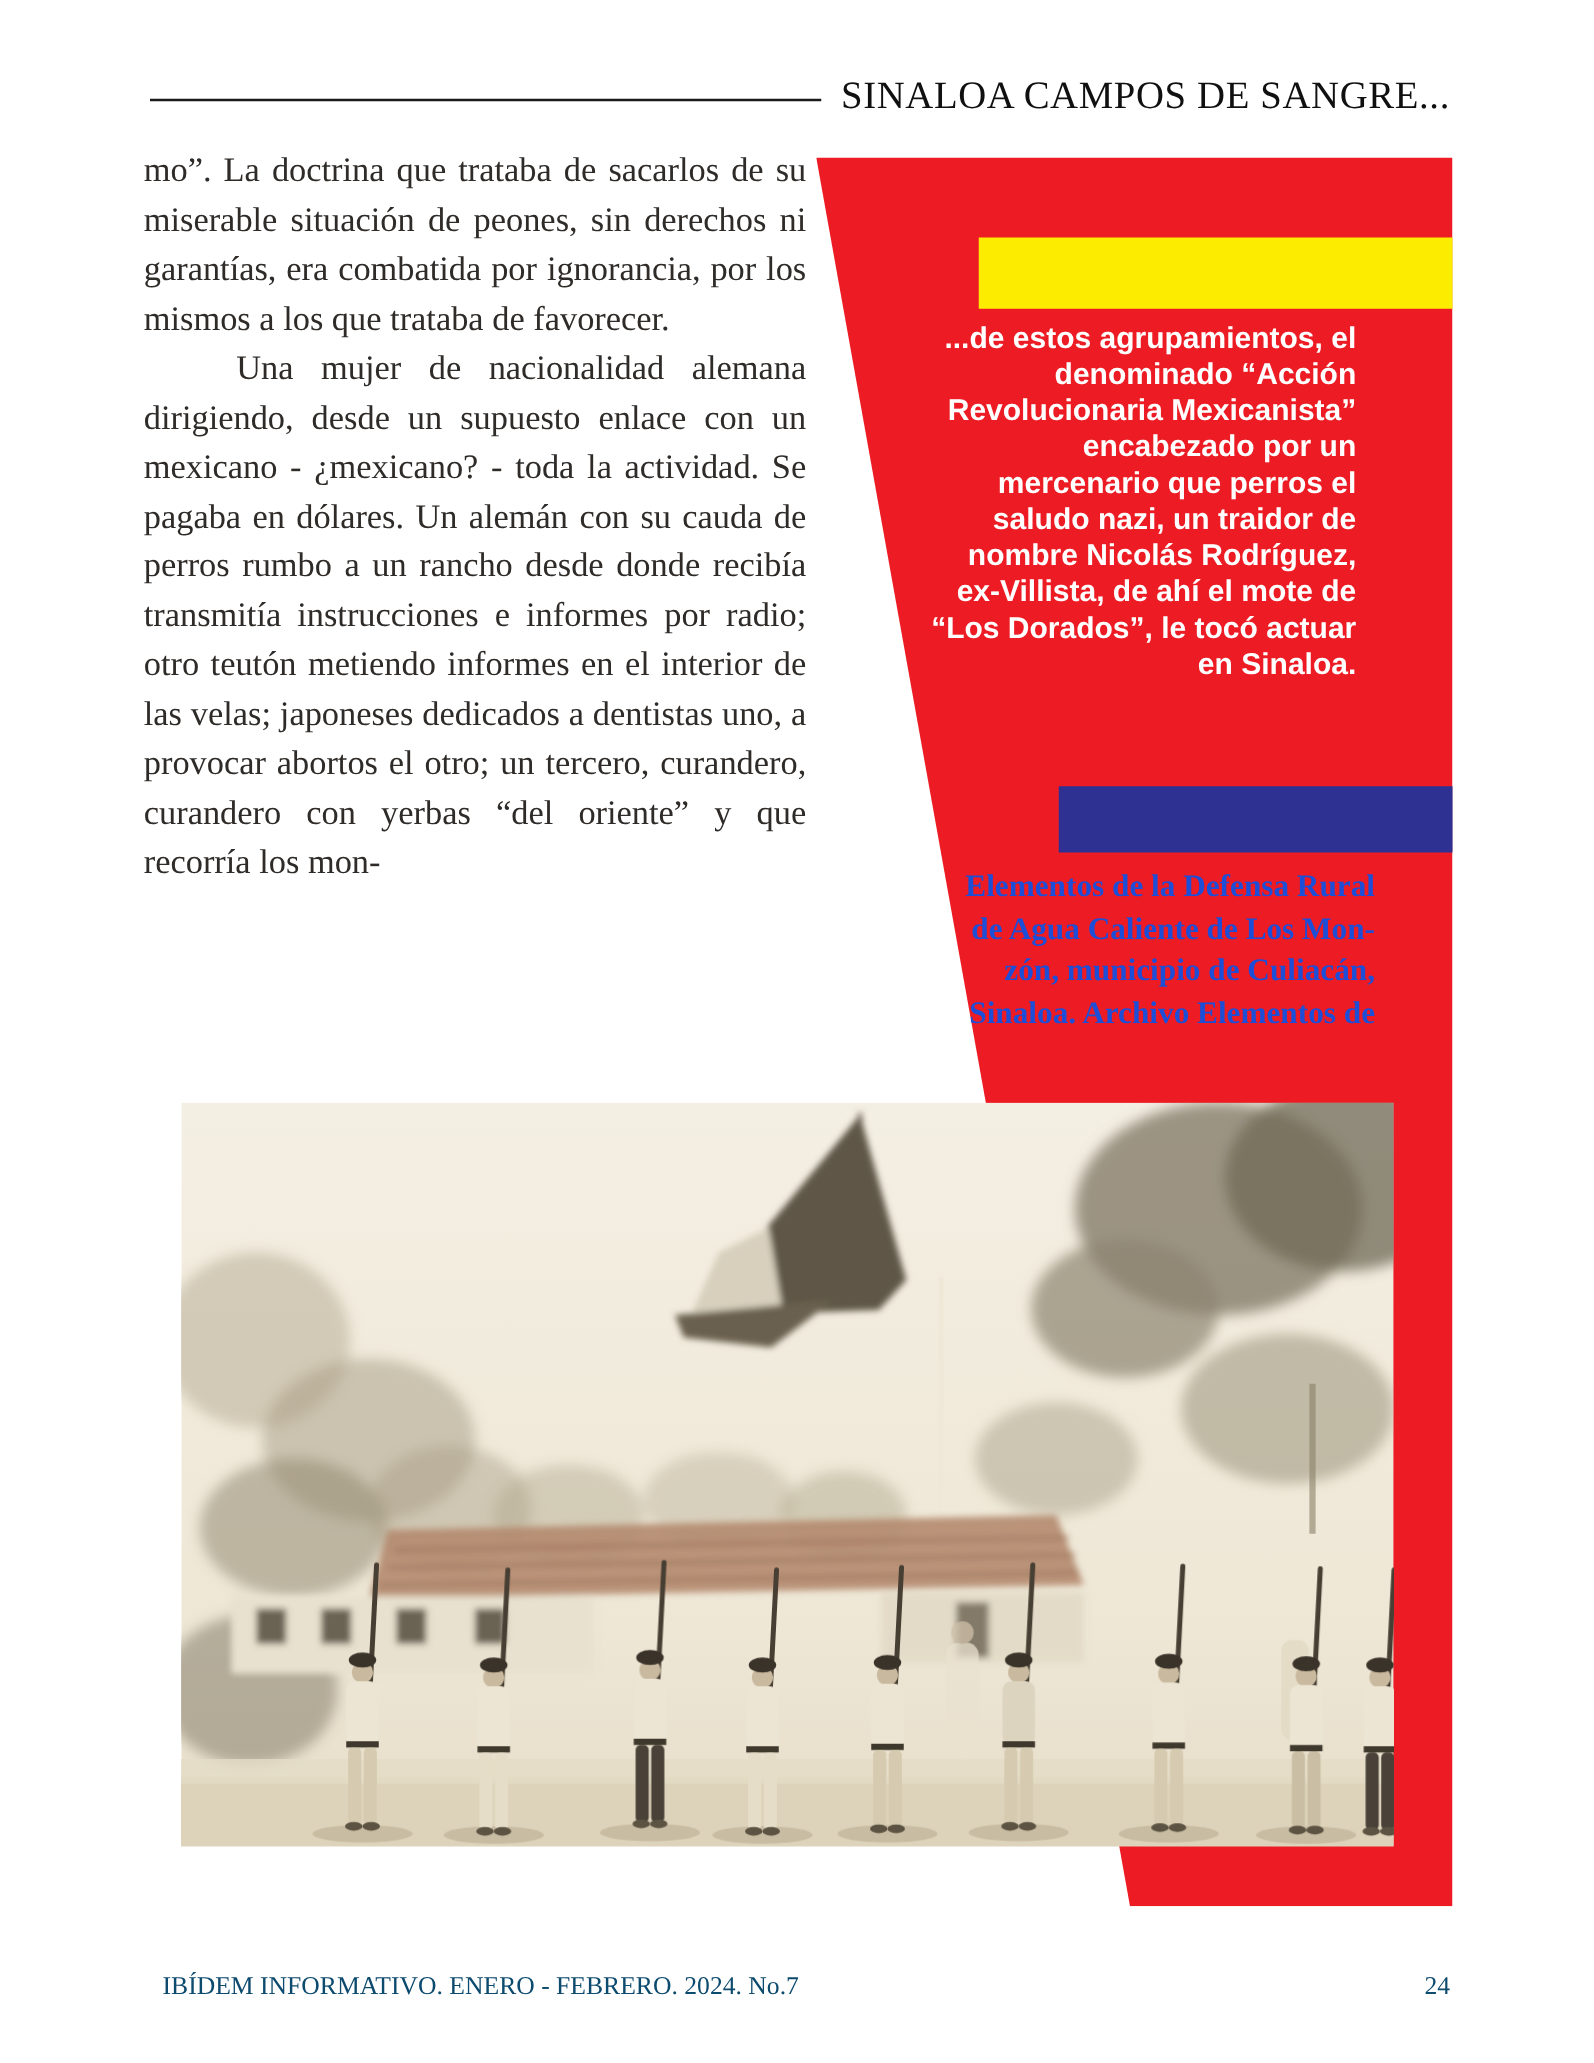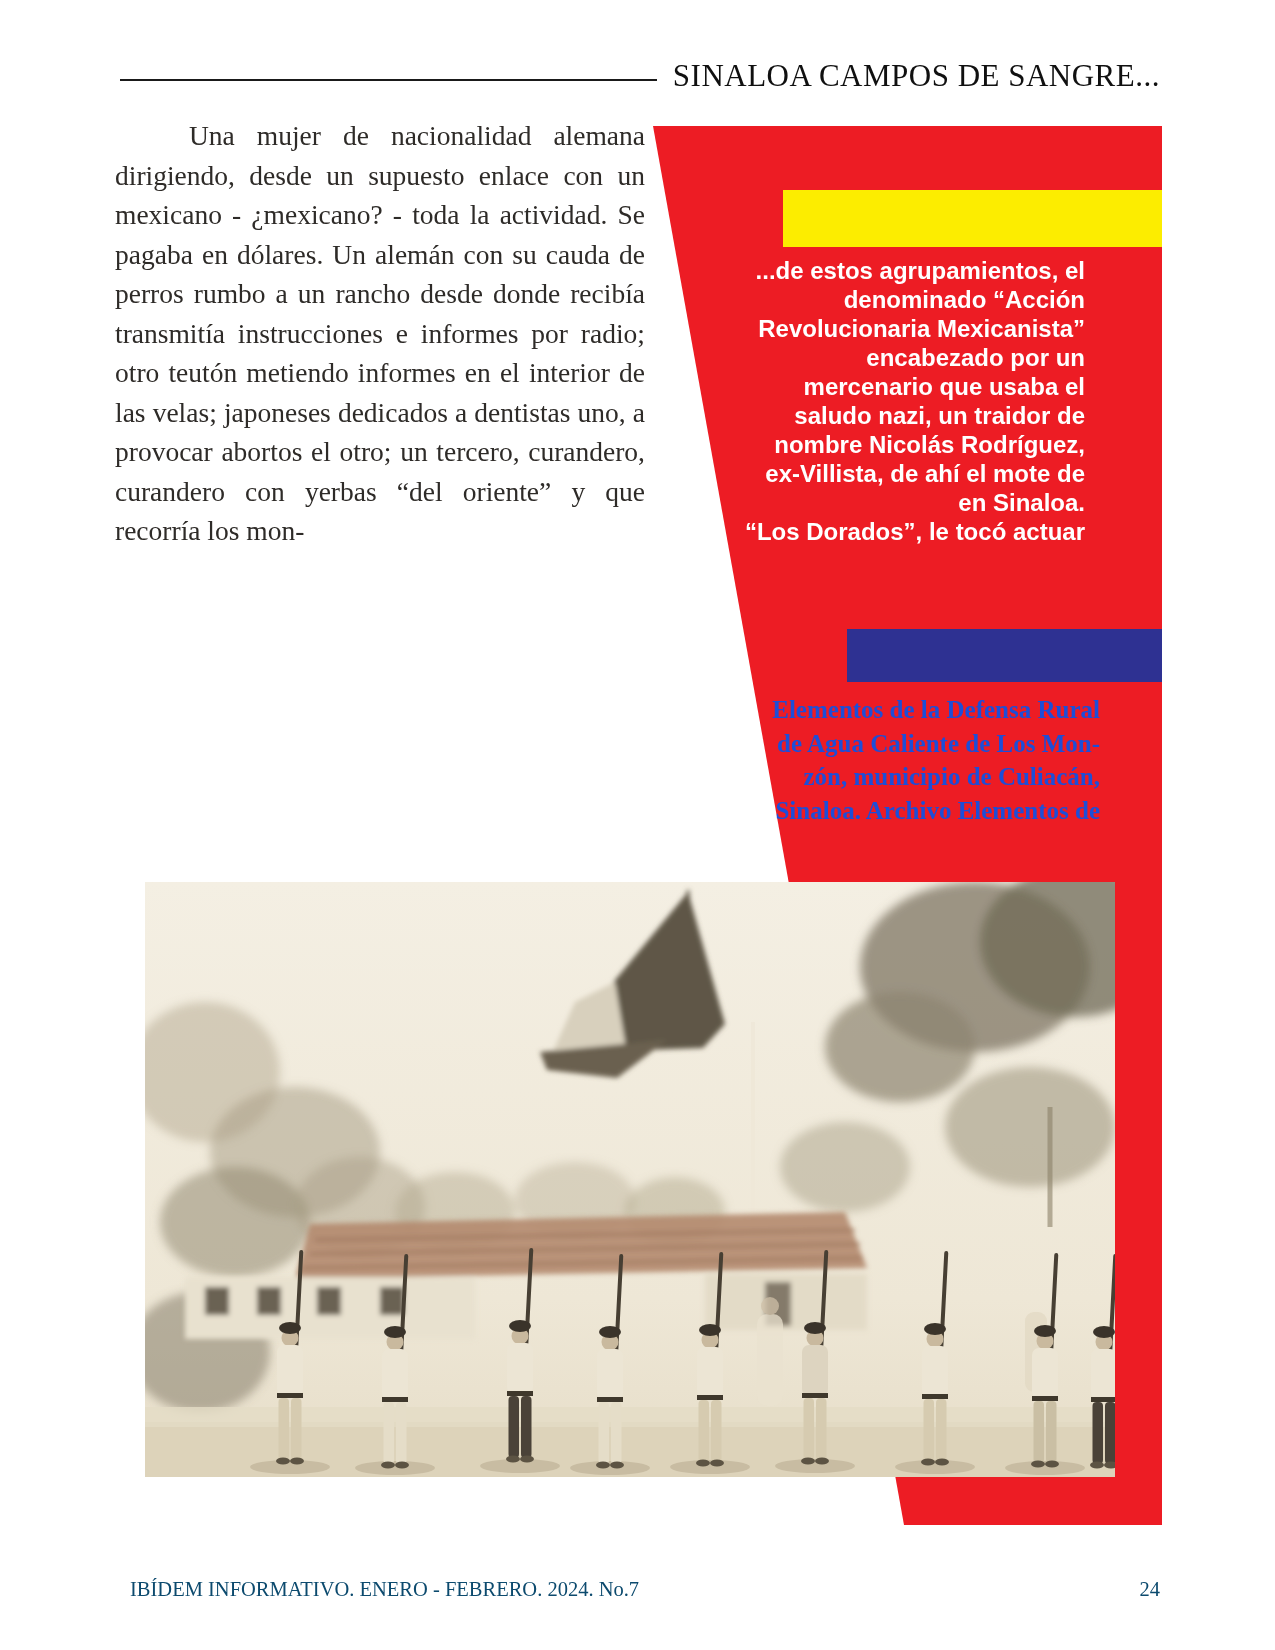--- a/index.html
+++ b/index.html
@@ -48,34 +48,35 @@
   <div class="red-shape"></div>
   <div class="yellow-bar"></div>
   <div class="blue-bar"></div>
 
   <div class="header">
     <div class="header-rule"></div>
     <div class="header-title">SINALOA CAMPOS DE SANGRE...</div>
   </div>
 
   <div class="body-text">
+    <p>mo”. La doctrina que trataba de sacarlos de su miserable situación de peones, sin derechos ni garantías, era combatida por ignorancia, por los mismos a los que trataba de favorecer.</p>
     <p class="indent">Una mujer de nacionalidad alemana dirigiendo, desde un supuesto enlace con un mexicano - ¿mexicano? - toda la actividad. Se pagaba en dólares. Un alemán con su cauda de perros rumbo a un rancho desde donde recibía transmitía instrucciones e informes por radio; otro teutón metiendo informes en el interior de las velas; japoneses dedicados a dentistas uno, a provocar abortos el otro; un tercero, curandero, curandero con yerbas “del oriente” y que recorría los mon-</p>
   </div>
 
   <div class="quote">
     <div>...de estos agrupamientos, el</div>
     <div>denominado “Acción</div>
     <div>Revolucionaria Mexicanista”</div>
     <div>encabezado por un</div>
-    <div>mercenario que usaba el</div>
+    <div>mercenario que perros el</div>
     <div>saludo nazi, un traidor de</div>
     <div>nombre Nicolás Rodríguez,</div>
     <div>ex-Villista, de ahí el mote de</div>
+    <div>“Los Dorados”, le tocó actuar</div>
     <div>en Sinaloa.</div>
-    <div>“Los Dorados”, le tocó actuar</div>
   </div>
 
   <div class="caption">
     <div>Elementos de la Defensa Rural</div>
     <div>de Agua Caliente de Los Mon-</div>
     <div>zón, municipio de Culiacán,</div>
     <div>Sinaloa. Archivo Elementos de</div>
   </div>
 
   <div class="photo">

